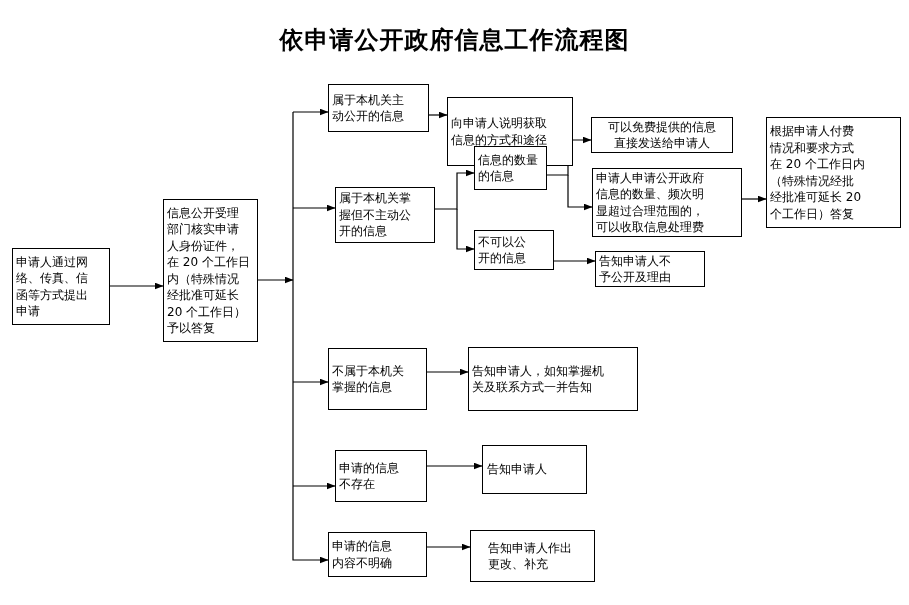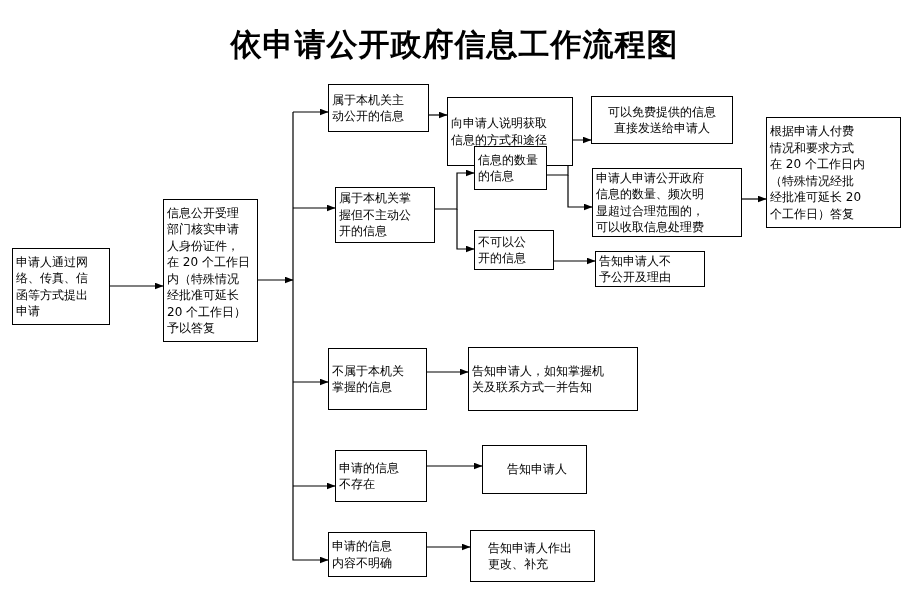--- a/index.html
+++ b/index.html
@@ -11,21 +11,21 @@
     font-family: "DejaVu Sans", "Liberation Sans", sans-serif;
     color: #000000;
     overflow: hidden;
   }
   .title {
     position: absolute;
     top: 24px;
     left: 0;
     width: 909px;
     text-align: center;
-    font-size: 31px;
+    font-size: 24px;
     font-weight: bold;
     letter-spacing: 1px;
     font-family: "DejaVu Serif", "Liberation Serif", serif;
   }
   .box {
     position: absolute;
     box-sizing: border-box;
     border: 1px solid #000000;
     background: #ffffff;
     display: flex;
@@ -113,21 +113,21 @@
   <div class="box" style="left:474px;top:146px;width:73px;height:44px">
     <span class="txt">信息的数量
 的信息</span>
   </div>
 
   <div class="box" style="left:474px;top:230px;width:80px;height:40px">
     <span class="txt">不可以公
 开的信息</span>
   </div>
 
-  <div class="box centered" style="left:591px;top:96px;width:142px;height:48px">
+  <div class="box centered" style="left:591px;top:117px;width:142px;height:36px">
     <span class="txt">可以免费提供的信息
 直接发送给申请人</span>
   </div>
 
   <div class="box" style="left:592px;top:168px;width:150px;height:69px">
     <span class="txt">申请人申请公开政府
 信息的数量、频次明
 显超过合理范围的，
 可以收取信息处理费</span>
   </div>
@@ -154,21 +154,21 @@
   <div class="box" style="left:468px;top:347px;width:170px;height:64px">
     <span class="txt">告知申请人，如知掌握机
 关及联系方式一并告知</span>
   </div>
 
   <div class="box" style="left:335px;top:450px;width:92px;height:52px">
     <span class="txt">申请的信息
 不存在</span>
   </div>
 
-  <div class="box" style="left:482px;top:445px;width:105px;height:49px;padding-left:24px">
+  <div class="box" style="left:482px;top:445px;width:105px;height:49px;padding-left:4px">
     <span class="txt">告知申请人</span>
   </div>
 
   <div class="box" style="left:328px;top:532px;width:99px;height:45px">
     <span class="txt">申请的信息
 内容不明确</span>
   </div>
 
   <div class="box" style="left:470px;top:530px;width:125px;height:52px;padding-left:17px">
     <span class="txt">告知申请人作出

